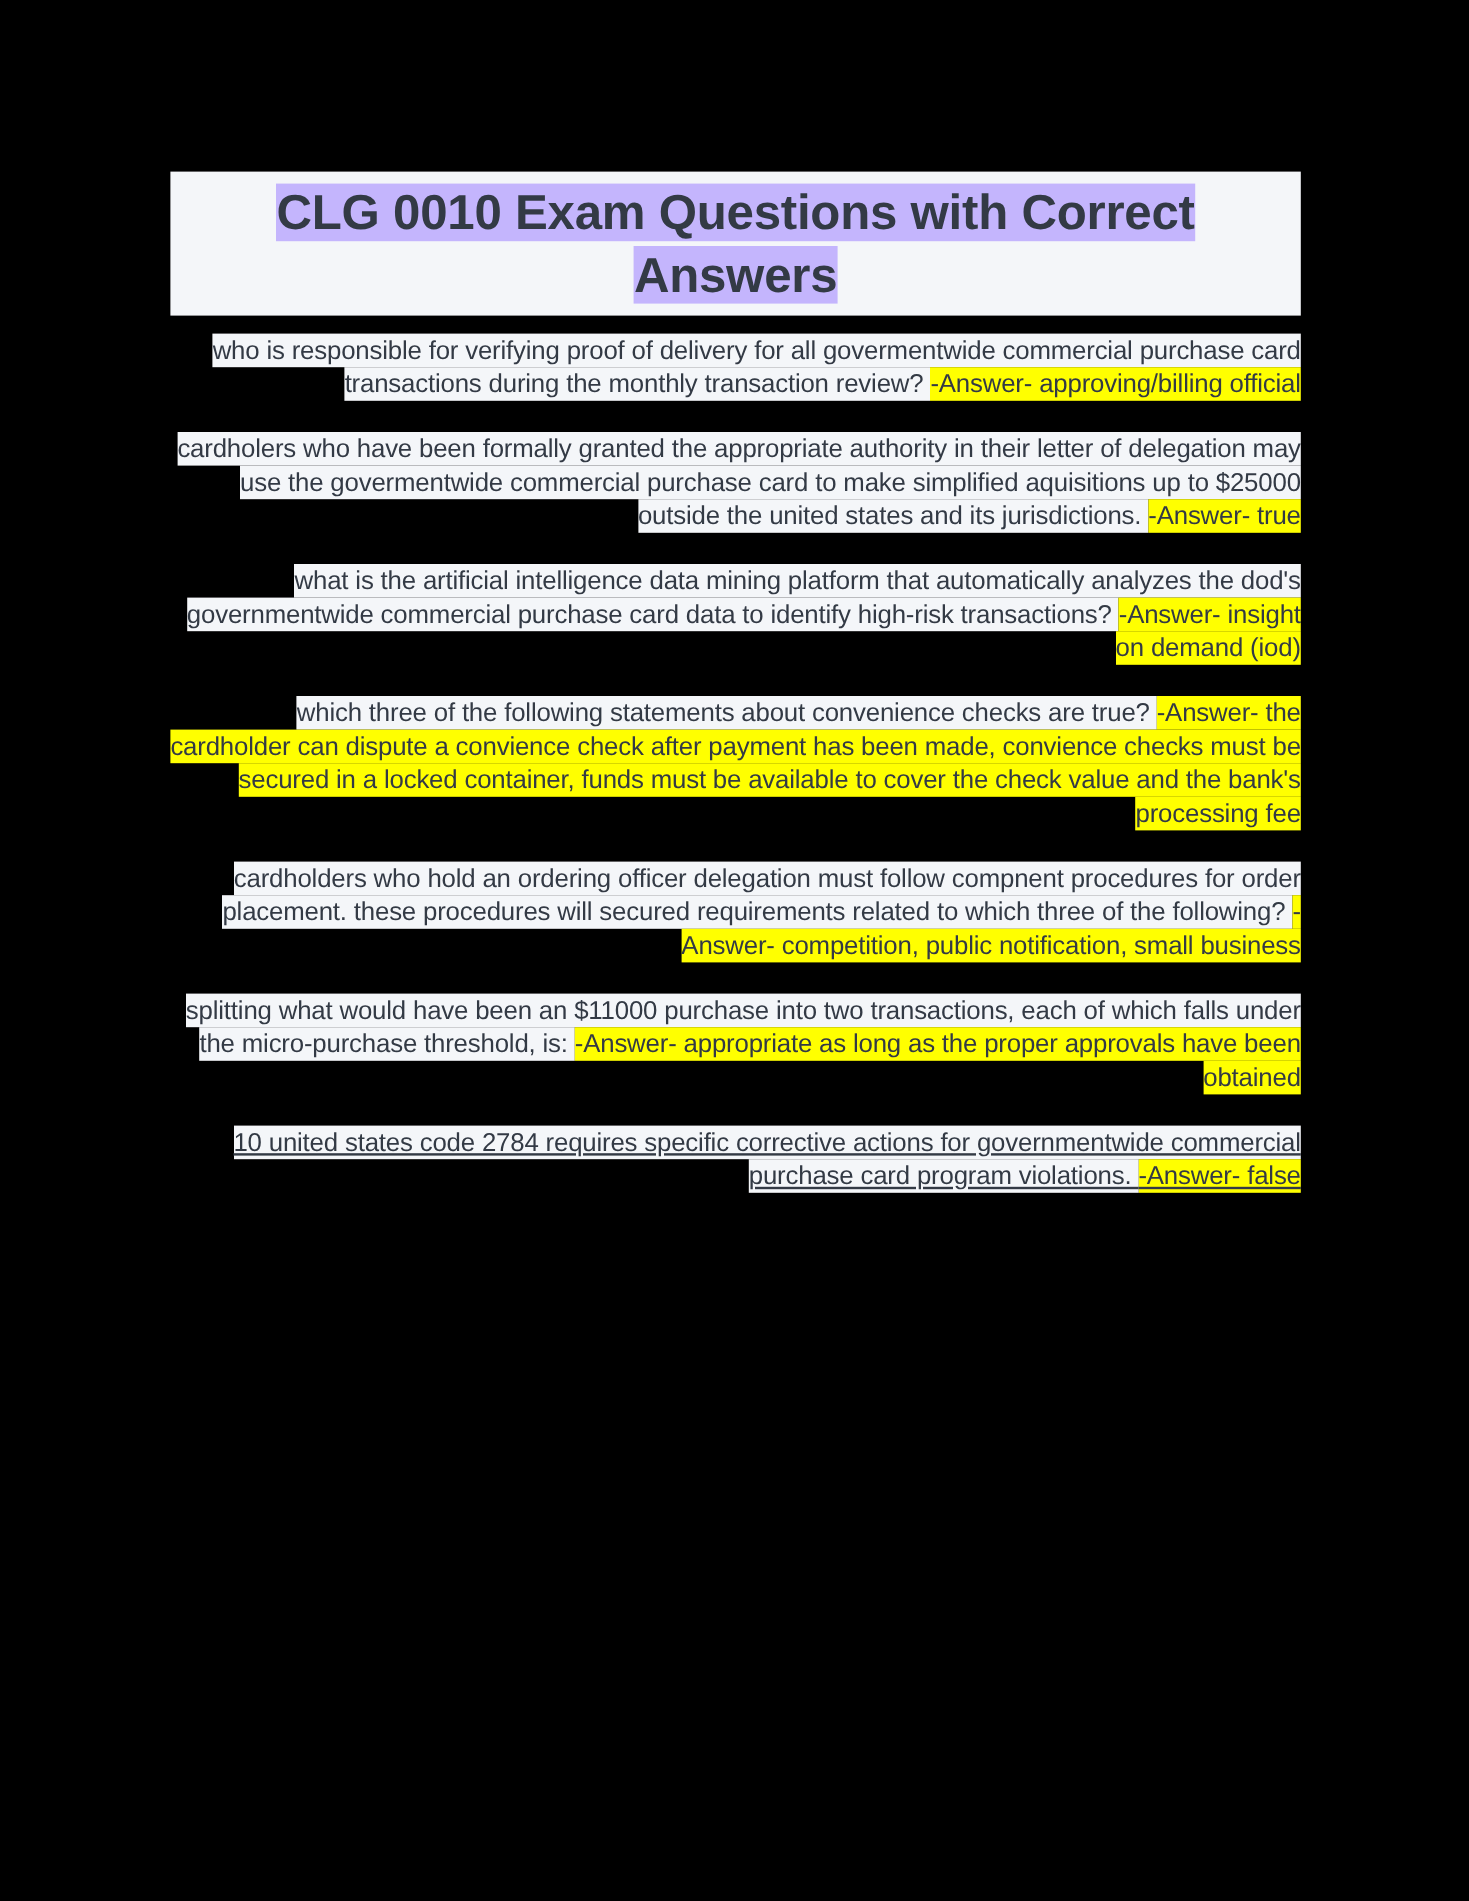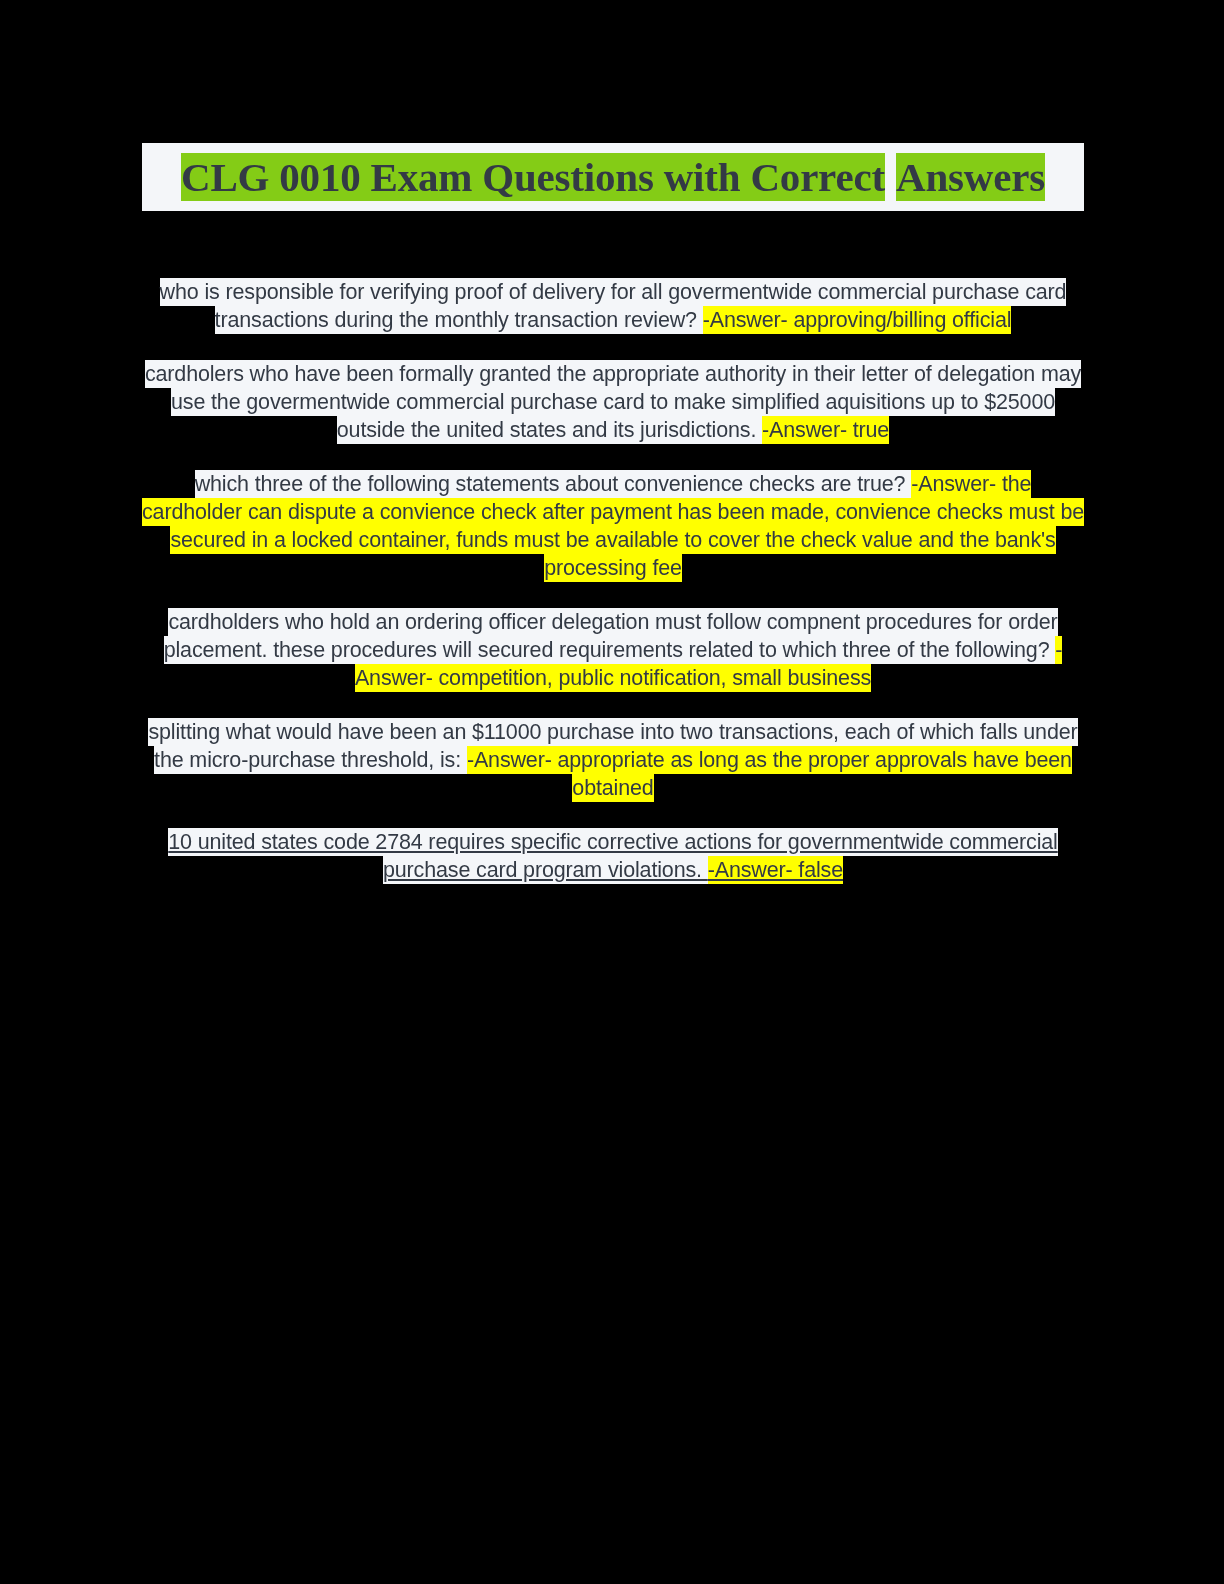--- a/index.html
+++ b/index.html
@@ -38,42 +38,41 @@
     font-family: "Liberation Sans", sans-serif;
     font-size: 41px;
     line-height: 52px;
     font-weight: bold;
     color: #333a45;
     text-align: center;
     letter-spacing: -0.2px;
     padding: 8px 0 8px 0;
   }
   .title-text .hl {
-    background: #84cc16;
+    background: #c4b5fd;
     box-decoration-break: clone;
     -webkit-box-decoration-break: clone;
     padding: 1px 0;
-    font-family: Liberation Serif, serif;
   }
 
   
   .qa-list {
     position: absolute;
     left: 142px;
     top: 278px;
     width: 942px;
   }
 
   .qa-item {
     margin: 0 0 26px 0;
     font-family: "Liberation Sans", sans-serif;
     font-size: 21.5px;
     line-height: 28px;
     color: #333a45;
-    text-align: center;
+    text-align: right;
     letter-spacing: -0.15px;
     word-spacing: 0px;
   }
   .qa-item:last-child { margin-bottom: 0; text-decoration: underline; }
 
   .q {
     background: #f4f6f9;
     box-decoration-break: clone;
     -webkit-box-decoration-break: clone;
     padding: 2px 0 2px 0;
@@ -97,20 +96,21 @@
   <div class="qa-list">
 
     <p class="qa-item"><span class="q">who is responsible for verifying proof of delivery for all govermentwide commercial purchase card transactions during the monthly transaction review? </span><span class="a">-Answer- approving/billing official</span></p>
 
 
     <p class="qa-item"><span class="q">cardholers who have been formally granted the appropriate authority in their letter of delegation may use the govermentwide commercial purchase card to make simplified aquisitions up to $25000 outside the united states and its jurisdictions. </span><span class="a">-Answer- true</span></p>
 
 
 
 
+    <p class="qa-item"><span class="q">what is the artificial intelligence data mining platform that automatically analyzes the dod's governmentwide commercial purchase card data to identify high-risk transactions? </span><span class="a">-Answer- insight on demand (iod)</span></p>
 
     <p class="qa-item"><span class="q">which three of the following statements about convenience checks are true? </span><span class="a">-Answer- the cardholder can dispute a convience check after payment has been made, convience checks must be secured in a locked container, funds must be available to cover the check value and the bank's processing fee</span></p>
 
     <p class="qa-item"><span class="q">cardholders who hold an ordering officer delegation must follow compnent procedures for order placement. these procedures will secured requirements related to which three of the following? </span><span class="a">-Answer- competition, public notification, small business</span></p>
 
     <p class="qa-item"><span class="q">splitting what would have been an $11000 purchase into two transactions, each of which falls under the micro-purchase threshold, is: </span><span class="a">-Answer- appropriate as long as the proper approvals have been obtained</span></p>
 
     <p class="qa-item"><span class="q">10 united states code 2784 requires specific corrective actions for governmentwide commercial purchase card program violations. </span><span class="a">-Answer- false</span></p>
 
   </div>

